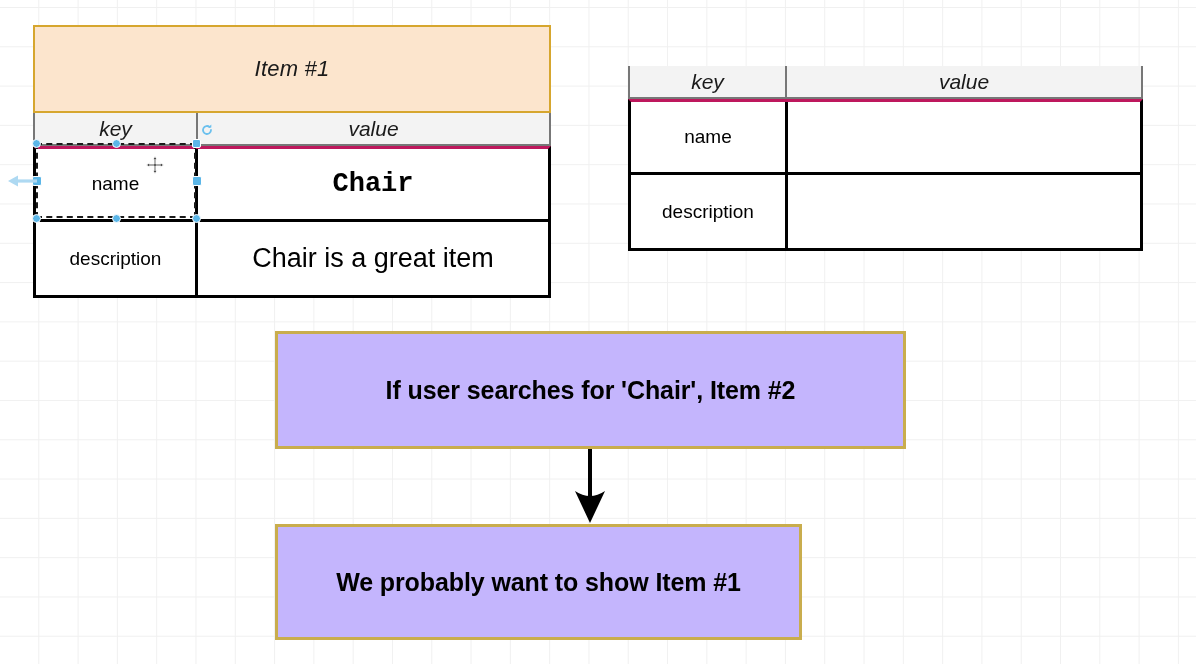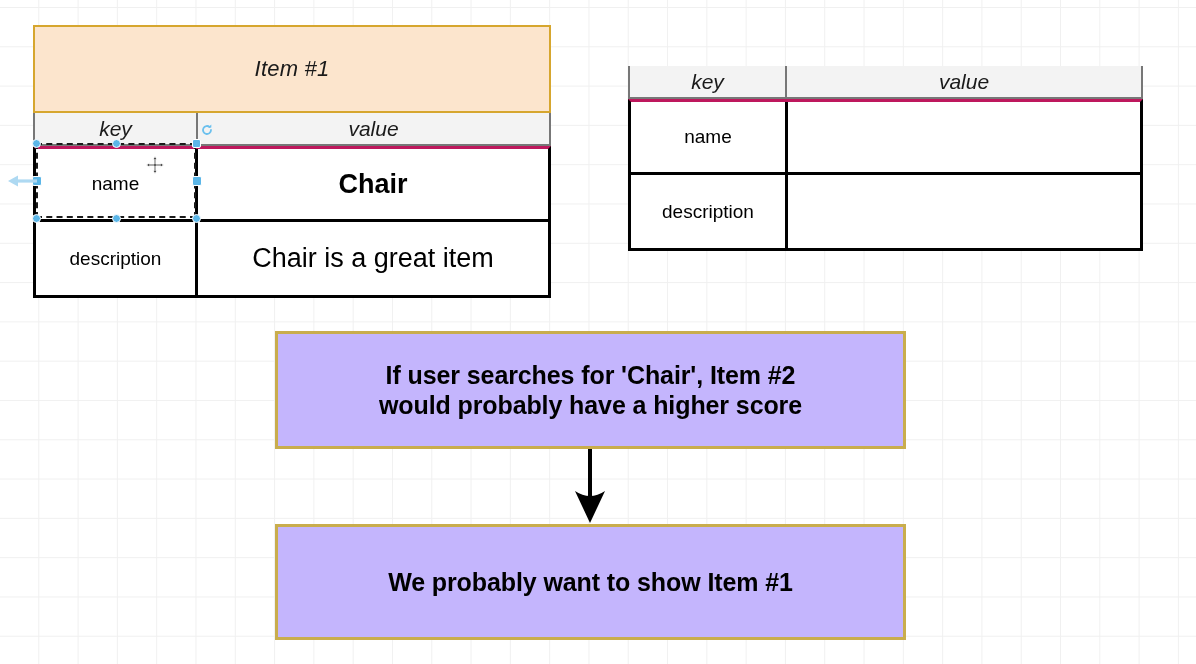--- a/index.html
+++ b/index.html
@@ -79,21 +79,21 @@
     justify-content: center;
     color: #000000;
   }
   .kv-row .k-col {
     border-right: 3px solid #000000;
     font-size: 19px;
   }
   .kv-row .v-col {
     font-size: 27px;
   }
-  .v-col.bold { font-weight: bold; }
+  .v-col.bold { font-weight: bold; font-family: Liberation Mono, monospace; }
 
   
   #sel-box {
     position: absolute;
     box-sizing: border-box;
     border: 2px dashed #1a1a1a;
     pointer-events: none;
   }
   .handle {
     position: absolute;
@@ -208,26 +208,25 @@
 <div id="left-arrow" style="left:6px; top:172px;">
   <svg width="32" height="18" viewBox="0 0 32 18" aria-hidden="true">
     <path d="M31 9 L10 9" stroke="#aed9f2" stroke-width="3.2" stroke-linecap="butt"></path>
     <path d="M2 9 L12 3.5 L12 14.5 Z" fill="#aed9f2"></path>
   </svg>
 </div>
 
 <div class="note" style="left:275px; top:331px; width:631px; height:118px;">
   <span>
     <span>If user searches for 'Chair', Item #2</span><br>
-    <span>would probably have a higher score</span>
   </span>
 </div>
 
 <div id="flow-arrow" style="left:571px; top:449px;">
   <svg width="38" height="76" viewBox="0 0 38 76" aria-hidden="true">
     <line x1="19" y1="0" x2="19" y2="62" stroke="#000000" stroke-width="4"></line>
     <path d="M19 74 L4 42 Q19 52 34 42 Z" fill="#000000"></path>
   </svg>
 </div>
 
-<div class="note" style="left:275px; top:524px; width:631px; height:116px;text-align:center;">
+<div class="note" style="left:275px; top:524px; width:527px; height:116px;text-align:center;">
   <span>We probably want to show Item #1</span>
 </div>
 
 </body></html>

